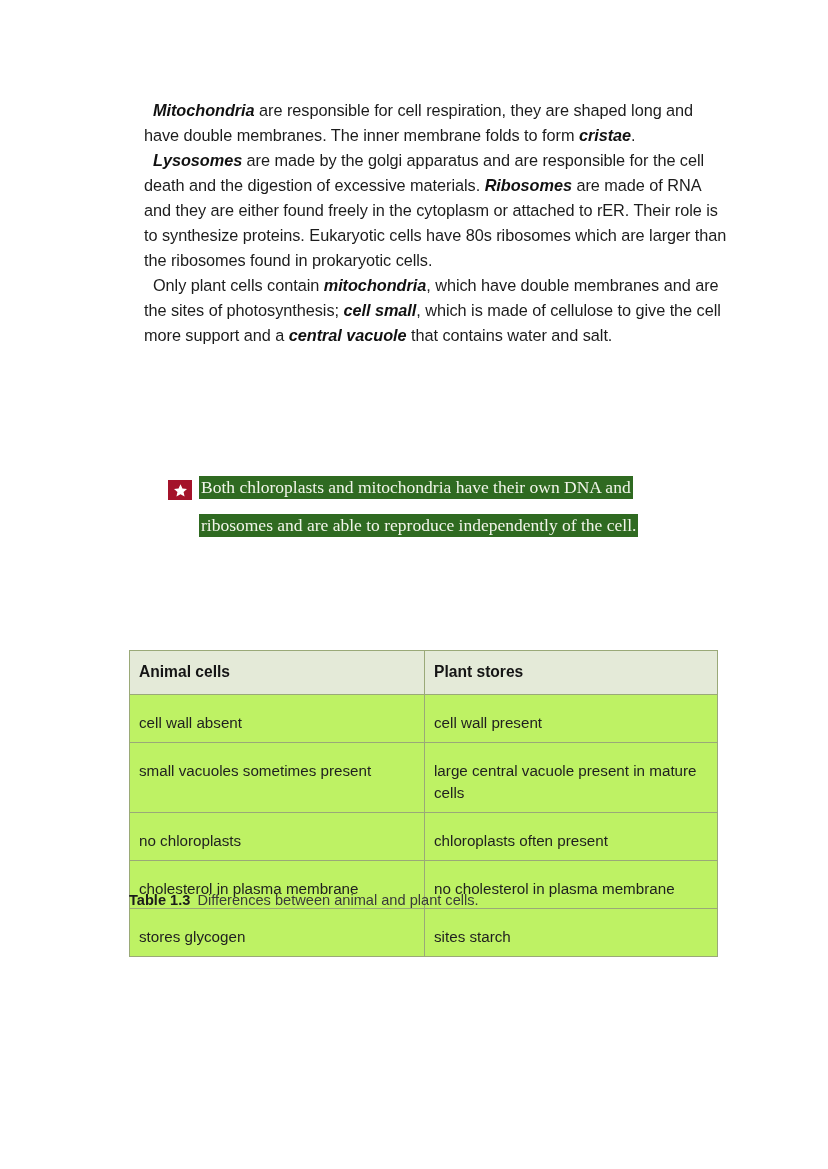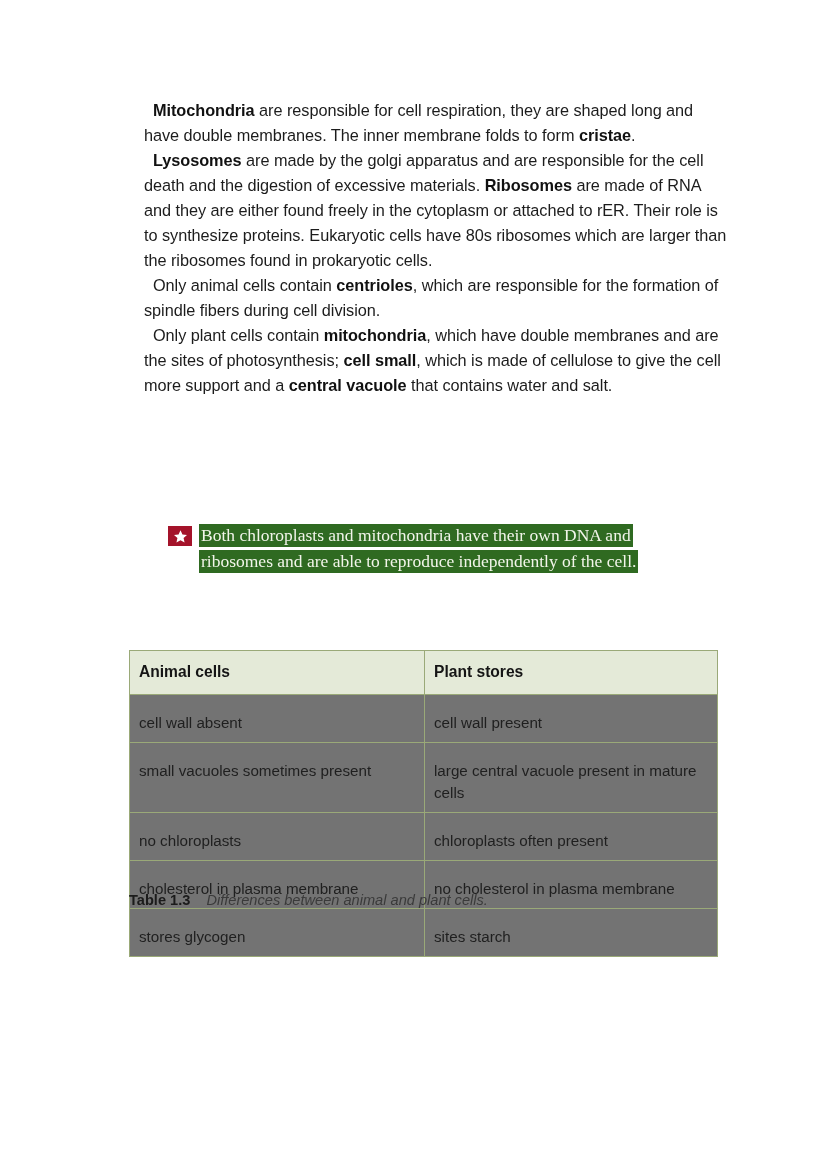--- a/index.html
+++ b/index.html
@@ -25,21 +25,21 @@
   }
   .para {
     font-size: 16.3px;
     line-height: 25px;
     color: #1c1c1c;
     margin: 0;
     text-align: left;
     letter-spacing: -0.05px;
   }
   .para .lead { padding-left: 9px; }
-  .para b, .para strong { font-weight: bold; color: #111; }
+  .para b, .para strong { font-weight: bold; color: #111; font-style: italic; }
 
   
   .callout {
     position: absolute;
     left: 168px;
     top: 474px;
     width: 562px;
   }
   .callout-line {
     display: block;
@@ -50,37 +50,36 @@
     white-space: nowrap;
   }
   .callout-line .hl {
     background: #2f6a21;
     padding: 1px 2px 2px 2px;
     box-decoration-break: clone;
     -webkit-box-decoration-break: clone;
   }
   .callout-row1 {
     display: flex;
-    align-items: center;
+    align-items: flex-end;
     gap: 0px;
-    margin-top: 48px;
   }
   .star-badge {
     flex: 0 0 auto;
     width: 24px;
     height: 20px;
     background: #a4132a;
     display: flex;
     align-items: center;
     justify-content: center;
     margin-top: 2px;
   }
   .star-badge svg { display: block; }
   .callout-row1 .hl { margin-left: 7px; }
-  .callout-row2 { margin-left: 31px; margin-top: 0px; }
+  .callout-row2 { margin-left: 31px; margin-top: 12px; }
 
   
   .cmp-table {
     position: absolute;
     left: 129px;
     top: 650px;
     width: 588px;
     border-collapse: collapse;
     table-layout: fixed;
     font-size: 15.2px;
@@ -96,44 +95,43 @@
     line-height: 22px;
   }
   .cmp-table thead th {
     background: #e4ead8;
     font-weight: bold;
     font-size: 15.6px;
     color: #151515;
     padding-top: 10px;
     padding-bottom: 11px;
   }
-  .cmp-table tbody td { background: #737373; }
+  .cmp-table tbody td { background: #bef264; }
 
   
   .caption {
     position: absolute;
     left: 129px;
     top: 890px;
     font-size: 14.6px;
     color: #3a3a3a;
     line-height: 20px;
   }
   .caption .cap-label {
     font-weight: bold;
     color: #1b1b1b;
   }
-  .caption .cap-text { margin-left: 16px; font-style: italic; }
+  .caption .cap-text { margin-left: 7px; }
 </style>
 </head>
 <body>
 
 <div class="textblock">
   <p class="para"><span class="lead"></span><b>Mitochondria</b><span> are responsible for cell respiration, they are shaped long and have double membranes. The inner membrane folds to form </span><b>cristae</b><span>.</span></p>
   <p class="para"><span class="lead"></span><b>Lysosomes</b><span> are made by the golgi apparatus and are responsible for the cell death and the digestion of excessive materials. </span><b>Ribosomes</b><span> are made of RNA and they are either found freely in the cytoplasm or attached to rER. Their role is to synthesize proteins. Eukaryotic cells have 80s ribosomes which are  larger than the ribosomes found in prokaryotic cells.</span></p>
-  <p class="para"><span class="lead"></span><span>Only animal cells contain </span><b>centrioles</b><span>, which are responsible for the formation of spindle fibers during cell division.</span></p>
   <p class="para"><span class="lead"></span><span>Only plant cells contain </span><b>mitochondria</b><span>, which have double membranes and are the sites of photosynthesis; </span><b>cell small</b><span>, which is made of cellulose to give the cell more support and a </span><b>central vacuole</b><span> that contains water and salt.</span></p>
 </div>
 
 <div class="callout">
   <div class="callout-row1">
     <span class="star-badge">
       <svg width="15" height="15" viewBox="0 0 24 24" aria-hidden="true">
         <polygon points="12,1.8 15.1,8.6 22.4,9.4 16.9,14.3 18.5,21.6 12,17.9 5.5,21.6 7.1,14.3 1.6,9.4 8.9,8.6" fill="#ffffff"></polygon>
       </svg>
     </span>

